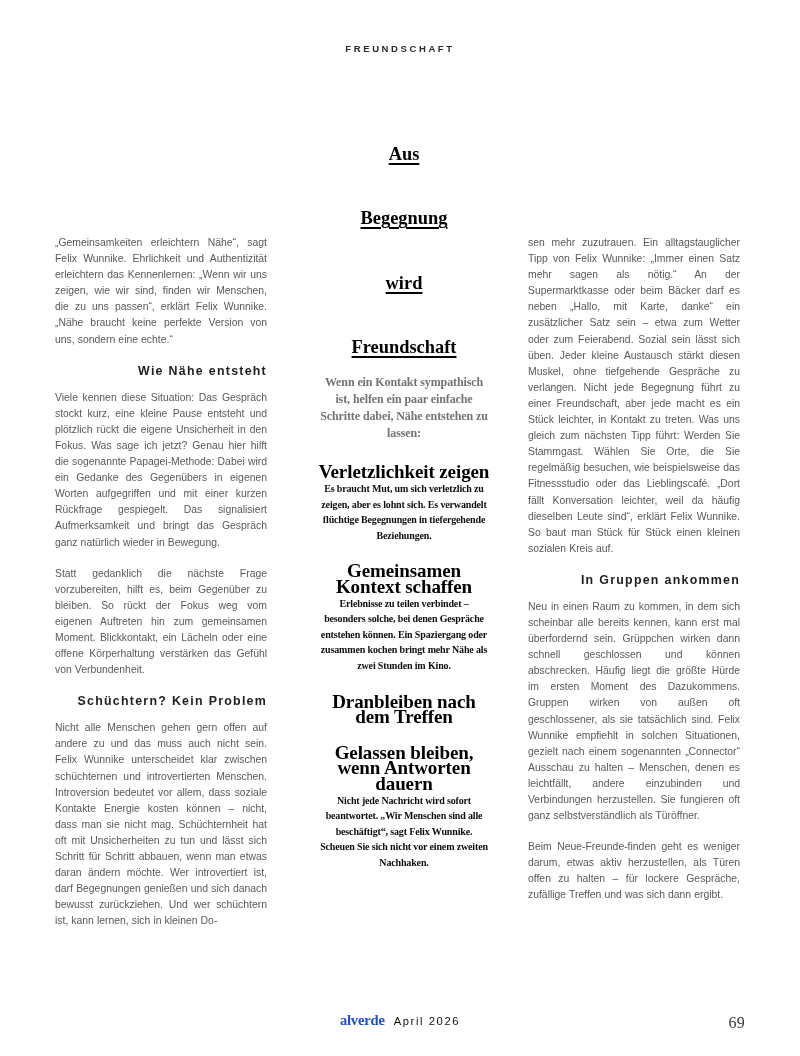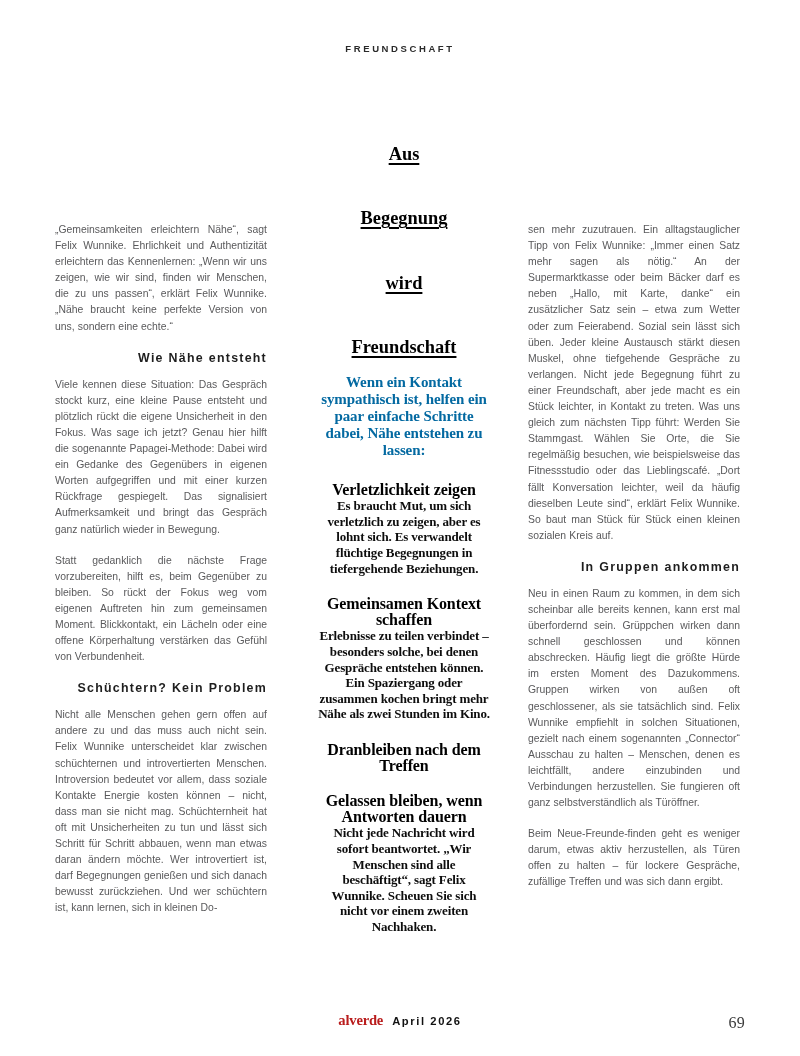--- a/index.html
+++ b/index.html
@@ -52,20 +52,21 @@
   
   .body-col {
     font-family:"Liberation Sans", sans-serif;
     font-size:10.4px;
     line-height:16.1px;
     color:#59595b;
     text-align:justify;
     -webkit-hyphens:none;
     hyphens:none;
     word-spacing:0.2px;
+    margin-top:13px;
   }
 
   .body-col p { margin:0 0 15px 0; }
   .body-col p:last-child { margin-bottom:0; }
 
   .sec-head {
     font-family:"Liberation Sans", sans-serif;
     font-size:12.4px;
     font-weight:700;
     letter-spacing:1.25px;
@@ -94,45 +95,45 @@
   .mid-title span {
     display:block;
     text-decoration:underline;
     text-underline-offset:2.5px;
     text-decoration-thickness:1.6px;
     margin-top:44px;
   }
 
   .mid-standfirst {
     font-family:"Liberation Serif", serif;
-    font-size:15px;
+    font-size:12px;
     font-weight:700;
     line-height:17.2px;
-    color:#0369a1;
+    color:#737373;
     text-align:center;
     margin-bottom:22px;
     letter-spacing:-0.1px;
   }
 
   .mid-block { margin-bottom:20px; }
   .mid-block:last-child { margin-bottom:12px; }
 
   .mid-head {
     font-family:"Liberation Serif", serif;
-    font-size:16px;
+    font-size:19px;
     font-weight:700;
     line-height:15.6px;
     color:#000000;
     margin-bottom:1px;
     letter-spacing:-0.1px;
   }
 
   .mid-body {
     font-family:"Liberation Serif", serif;
-    font-size:13px;
+    font-size:10px;
     font-weight:700;
     line-height:15.6px;
     color:#0d0d0d;
     letter-spacing:-0.15px;
   }
 
   
   .footer {
     position:absolute;
     left:0;
@@ -146,28 +147,28 @@
     left:0;
     width:800px;
     text-align:center;
     white-space:nowrap;
   }
 
   .brand {
     font-family:"Liberation Serif", serif;
     font-size:14.6px;
     font-weight:700;
-    color:#b91c1c;
+    color:#1d4ed8;
     letter-spacing:-0.2px;
   }
 
   .issue {
     font-family:"Liberation Sans", sans-serif;
     font-size:11.2px;
-    font-weight:700;
+    font-weight:400;
     color:#111111;
     letter-spacing:1.6px;
     margin-left:9px;
   }
 
   .folio {
     position:absolute;
     right:55px;
     top:3px;
     font-family:Liberation Serif, serif;

